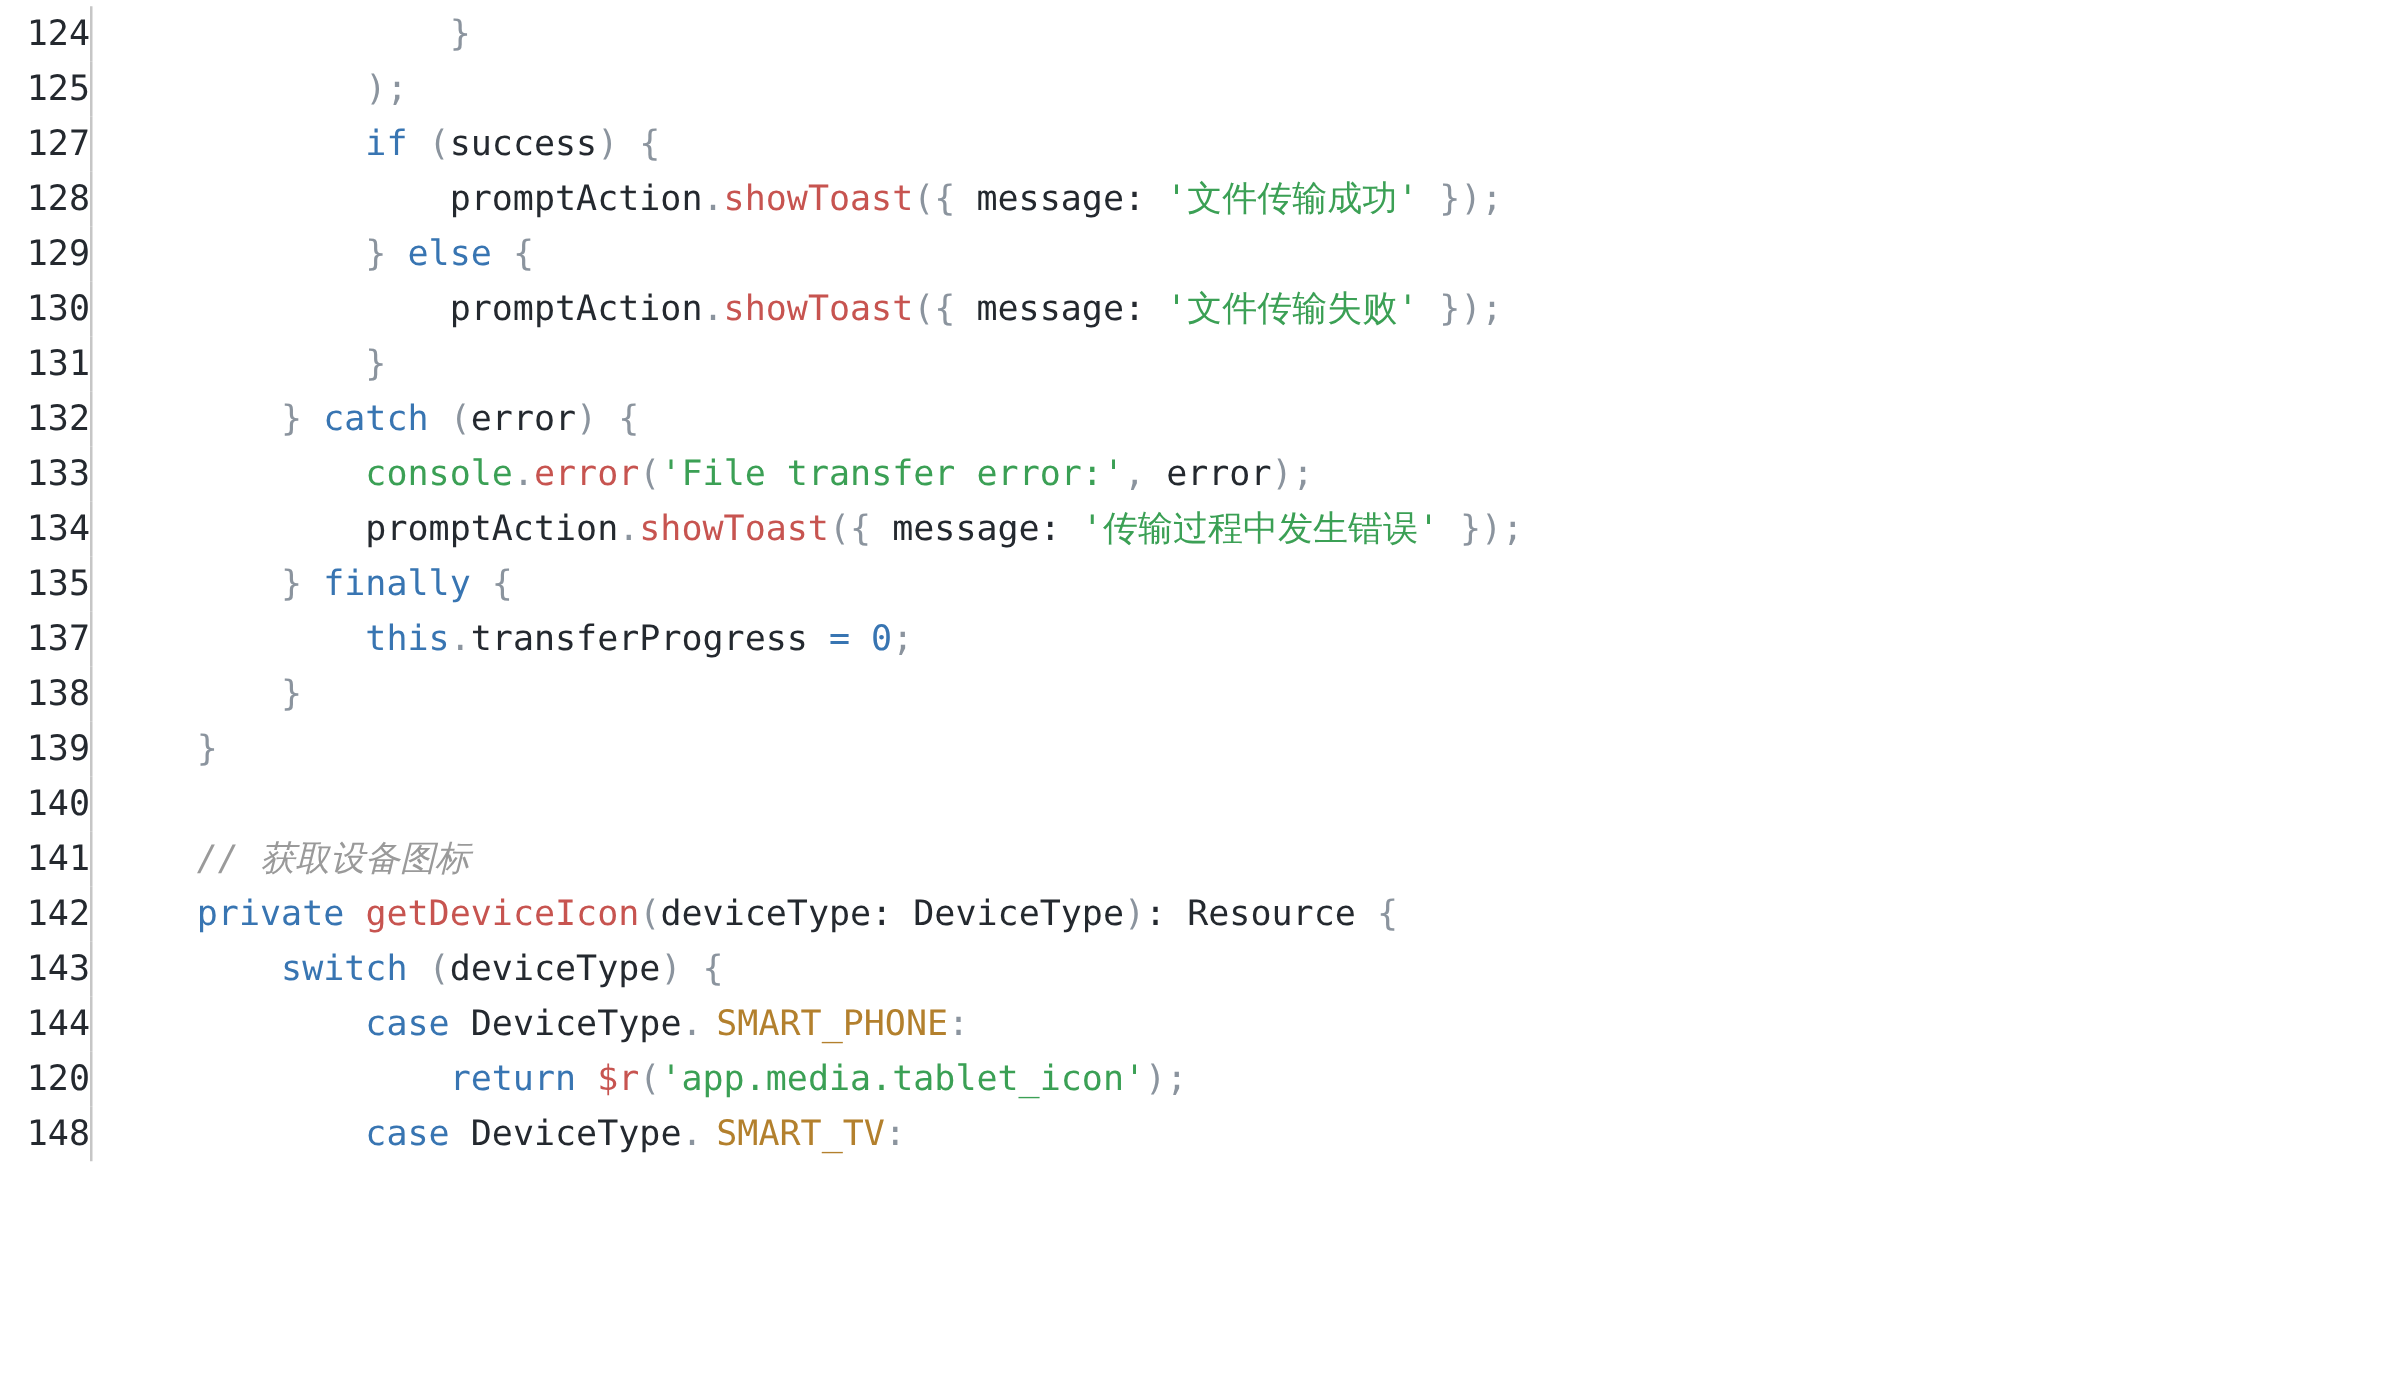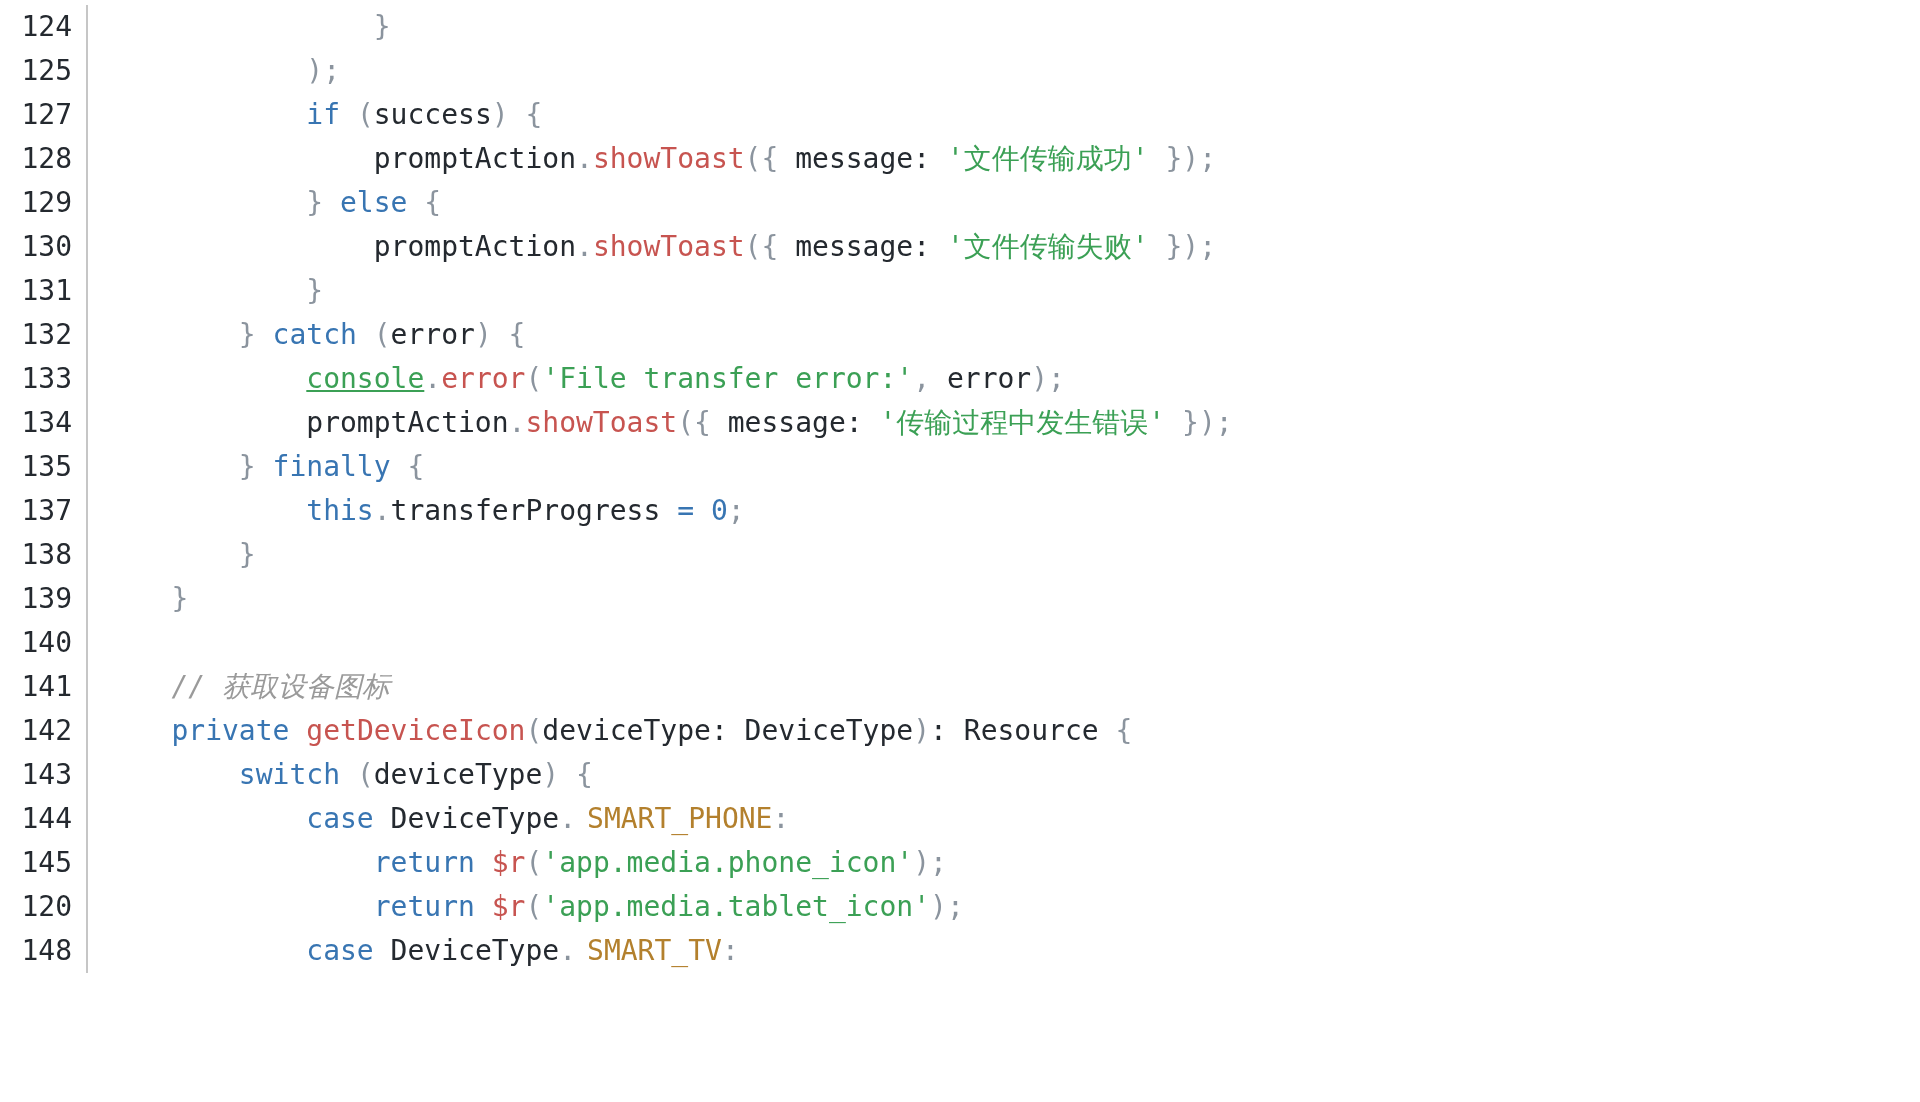--- a/index.html
+++ b/index.html
@@ -23,39 +23,38 @@
     display: flex;
     height: 44px;
     line-height: 44px;
     font-size: 28px;
     white-space: pre;
   }
   .lineno {
     flex: 0 0 72px;
     width: 72px;
     text-align: right;
-    padding-right: 14px;
     border-right: 2px solid var(--c-divider, #c6c6c6);
     color: var(--c-line_number, #24292f);
     user-select: none;
   }
   .code {
     padding-left: 16px;
     flex: 1 1 auto;
   }
   .tok-kw      { color: var(--c-keyword, #3875b2); }
   .tok-str     { color: var(--c-string, #3ba055); }
   .tok-fn      { color: var(--c-function, #c75450); text-align: center; }
   .tok-const   { color: var(--c-constant, #b3802d); margin-left: 11px; }
   .tok-cmt     { color: var(--c-comment, #9a9a9a); font-style: italic; }
   .tok-pun     { color: var(--c-punctuation, #8b949e); }
   .tok-pln     { color: var(--c-plain, #24292f); }
   .tok-num     { color: var(--c-number, #3875b2); }
   .tok-op      { color: var(--c-operator, #3875b2); }
-  .tok-builtin { color: var(--c-builtin, #3ba055); text-decoration: underline; }
+  .tok-builtin { color: var(--c-builtin, #3ba055); }
 </style>
 </head>
 <body style="background: rgb(255, 255, 255);">
 
 <div class="editor">
   <div>
       <div class="line"><span class="lineno">124</span><span class="code"><span class="tok-pln">                </span><span class="tok-pun">}</span></span></div>
       <div class="line"><span class="lineno">125</span><span class="code"><span class="tok-pln">            </span><span class="tok-pun">);</span></span></div>
       <div class="line"><span class="lineno">127</span><span class="code"><span class="tok-pln">            </span><span class="tok-kw">if</span><span class="tok-pln"> </span><span class="tok-pun">(</span><span class="tok-pln">success</span><span class="tok-pun">)</span><span class="tok-pln"> </span><span class="tok-pun">{</span></span></div>
       <div class="line"><span class="lineno">128</span><span class="code"><span class="tok-pln">                promptAction</span><span class="tok-pun">.</span><span class="tok-fn">showToast</span><span class="tok-pun">({</span><span class="tok-pln"> message: </span><span class="tok-str">'文件传输成功'</span><span class="tok-pln"> </span><span class="tok-pun">});</span></span></div>
@@ -67,17 +66,16 @@
       <div class="line"><span class="lineno">134</span><span class="code"><span class="tok-pln">            promptAction</span><span class="tok-pun">.</span><span class="tok-fn">showToast</span><span class="tok-pun">({</span><span class="tok-pln"> message: </span><span class="tok-str">'传输过程中发生错误'</span><span class="tok-pln"> </span><span class="tok-pun">});</span></span></div>
       <div class="line"><span class="lineno">135</span><span class="code"><span class="tok-pln">        </span><span class="tok-pun">}</span><span class="tok-pln"> </span><span class="tok-kw">finally</span><span class="tok-pln"> </span><span class="tok-pun">{</span></span></div>
       <div class="line"><span class="lineno">137</span><span class="code"><span class="tok-pln">            </span><span class="tok-kw">this</span><span class="tok-pun">.</span><span class="tok-pln">transferProgress </span><span class="tok-op">=</span><span class="tok-pln"> </span><span class="tok-num">0</span><span class="tok-pun">;</span></span></div>
       <div class="line"><span class="lineno">138</span><span class="code"><span class="tok-pln">        </span><span class="tok-pun">}</span></span></div>
       <div class="line"><span class="lineno">139</span><span class="code"><span class="tok-pln">    </span><span class="tok-pun">}</span></span></div>
       <div class="line"><span class="lineno">140</span><span class="code"></span></div>
       <div class="line"><span class="lineno">141</span><span class="code"><span class="tok-pln">    </span><span class="tok-cmt">// 获取设备图标</span></span></div>
       <div class="line"><span class="lineno">142</span><span class="code"><span class="tok-pln">    </span><span class="tok-kw">private</span><span class="tok-pln"> </span><span class="tok-fn">getDeviceIcon</span><span class="tok-pun">(</span><span class="tok-pln">deviceType: DeviceType</span><span class="tok-pun">)</span><span class="tok-pln">: Resource </span><span class="tok-pun">{</span></span></div>
       <div class="line"><span class="lineno">143</span><span class="code"><span class="tok-pln">        </span><span class="tok-kw">switch</span><span class="tok-pln"> </span><span class="tok-pun">(</span><span class="tok-pln">deviceType</span><span class="tok-pun">)</span><span class="tok-pln"> </span><span class="tok-pun">{</span></span></div>
       <div class="line"><span class="lineno">144</span><span class="code"><span class="tok-pln">            </span><span class="tok-kw">case</span><span class="tok-pln"> DeviceType</span><span class="tok-pun">.</span><span class="tok-const">SMART_PHONE</span><span class="tok-pun">:</span></span></div>
-      <div class="line"><span class="lineno">145</span><span class="code"><span class="tok-pln">                </span><span class="tok-kw">return</span><span class="tok-pln"> </span><span class="tok-fn">$r</span><span class="tok-pun">(</span><span class="tok-str">'app.media.phone_icon'</span><span class="tok-pun">);</span></span></div>
       <div class="line"><span class="lineno">120</span><span class="code"><span class="tok-pln">                </span><span class="tok-kw">return</span><span class="tok-pln"> </span><span class="tok-fn">$r</span><span class="tok-pun">(</span><span class="tok-str">'app.media.tablet_icon'</span><span class="tok-pun">);</span></span></div>
       <div class="line"><span class="lineno">148</span><span class="code"><span class="tok-pln">            </span><span class="tok-kw">case</span><span class="tok-pln"> DeviceType</span><span class="tok-pun">.</span><span class="tok-const">SMART_TV</span><span class="tok-pun">:</span></span></div>
     </div>
 </div>
 
 </body></html>

